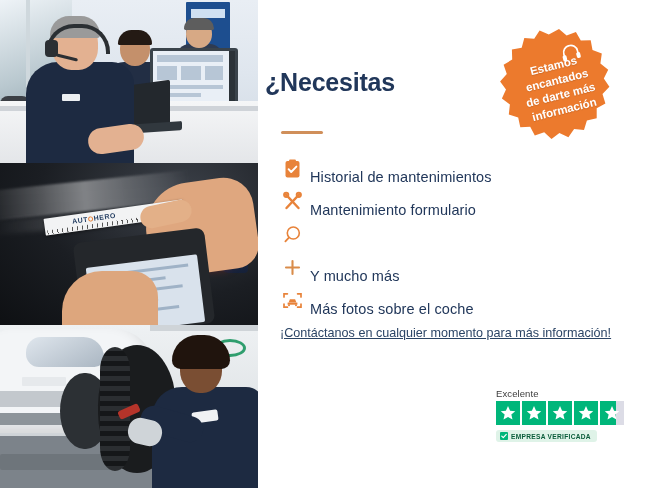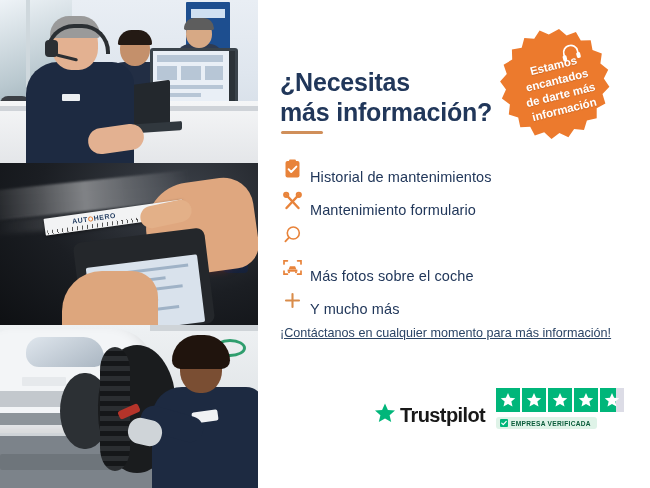--- a/index.html
+++ b/index.html
@@ -111,21 +111,21 @@
   .p3 .mtag{position:absolute;left:46px;top:76px;width:26px;height:11px;background:#f0f2f4;border-radius:2px;transform:rotate(-8deg);}
   .p3 .marm{position:absolute;left:-6px;top:76px;width:64px;height:26px;background:#1d2a41;border-radius:14px;transform:rotate(16deg);}
   .p3 .glove{position:absolute;left:-18px;top:84px;width:34px;height:26px;background:#cfd4d8;border-radius:12px;transform:rotate(14deg);}
   .p3 .tool{position:absolute;left:-28px;top:72px;width:22px;height:9px;background:#b5342a;border-radius:3px;transform:rotate(-24deg);}
   .p3 .shelf{position:absolute;left:150px;top:0;width:108px;height:6px;background:#cfd4d8;}
   .p3 .hose{position:absolute;left:214px;top:14px;width:26px;height:12px;border:3px solid #2f9e6e;border-radius:50%;}
 
   
   .content{position:relative;flex:1;height:488px;background:#ffffff;padding:0;}
 
-  .title{position:absolute;left:22px;top:50px;width:250px;
+  .title{position:absolute;left:7px;top:50px;width:250px;
      font-size:25px;line-height:1.2;font-weight:bold;color:#21375a;letter-spacing:-.2px;}
   .rule{position:absolute;left:23px;top:131px;width:42px;height:3px;background:#d08f5a;border-radius:2px;}
 
   
   .badge{position:absolute;left:240px;top:27px;width:122px;height:122px;}
   .badge svg{position:absolute;inset:0;}
   .badge .btext{position:absolute;left:0;top:0;width:122px;height:122px;
      display:flex;flex-direction:column;align-items:center;justify-content:center;
      transform:rotate(-14deg);}
   .badge .btext span{display:block;color:#fff;font-weight:bold;font-size:11.5px;line-height:1.32;text-align:center;
@@ -259,21 +259,20 @@
         <div class="mhair"></div>
       </div>
     </div>
 
   </div>
 
   <div class="content">
 
     <h1 class="title">
       <span>¿Necesitas</span><br>
-      <span>más información?</span>
     </h1>
     <div class="rule"></div>
 
     <div class="badge">
       <svg viewBox="0 0 122 122" width="122" height="122" aria-hidden="true">
         <path fill="#ec7a2d" d="M61 2
           l7.6 6.5 9.3-3.6 4.9 8.7 9.9-0.3 1.8 9.8 9.3 3.5-1.4 9.9 7.8 6.2-4.4 8.9 5.6 8.2-6.9 7.2 2.9 9.5-8.7 4.8 0 10-9.8 2.1-2.9 9.6-9.9-1-5.7 8.2-9-4.3-7.9 6.1-7.3-6.7-9.4 3.2-4.6-8.8-9.9 0.6-2.1-9.7-9.4-3.2 1.1-9.9-8-5.9 4.1-9.1-5.9-8 6.7-7.4-3.2-9.4 8.6-5.1-0.3-10 9.8-1.8 2.6-9.7 9.9 0.7 5.4-8.4 9.2 4.1z"></path>
       </svg>
       <span class="hs">
         <svg width="20" height="16" viewBox="0 0 20 16" aria-hidden="true">
@@ -321,65 +320,58 @@
         <span class="fico">
           <svg width="19" height="19" viewBox="0 0 19 19" aria-hidden="true">
             <circle cx="10.3" cy="8" r="6" fill="none" stroke="#e8833a" stroke-width="1.6"></circle>
             <path d="M5.9 12.6 L2.4 16.4" stroke="#e8833a" stroke-width="1.8" stroke-linecap="round"></path>
           </svg>
         </span>
       </div>
 
       <div class="frow">
         <span class="fico">
+          <svg width="19" height="19" viewBox="0 0 19 19" aria-hidden="true">
+            <g stroke="#d98c4a" stroke-width="2.1" stroke-linecap="round">
+              <path d="M9.5 3v13"></path>
+                <path d="M3 9.5h13"></path>
+            </g>
+          </svg>
+        </span>
+        <span class="flabel">Y mucho más</span>
+      </div>
+
+      <div class="frow">
+        <span class="fico">
           <svg width="21" height="19" viewBox="0 0 21 19" aria-hidden="true">
             <g stroke="#e8833a" stroke-width="1.7" fill="none" stroke-linecap="round">
               <path d="M2 6V2.8h3.4"></path>
                 <path d="M19 6V2.8h-3.4"></path>
               <path d="M2 13v3.2h3.4"></path>
                 <path d="M19 13v3.2h-3.4"></path>
             </g>
             <path d="M5.6 11.6h9.8v2.1H5.6z" fill="#e8833a"></path>
             <path d="M6.6 11.4l1.3-3.1h5.2l1.3 3.1z" fill="#e8833a"></path>
             <circle cx="7" cy="14.3" r="1" fill="#e8833a"></circle>
             <circle cx="14" cy="14.3" r="1" fill="#e8833a"></circle>
           </svg>
         </span>
         <span class="flabel">Más fotos sobre el coche</span>
       </div>
 
-      <div class="frow">
-        <span class="fico">
-          <svg width="19" height="19" viewBox="0 0 19 19" aria-hidden="true">
-            <g stroke="#d98c4a" stroke-width="2.1" stroke-linecap="round">
-              <path d="M9.5 3v13"></path>
-                <path d="M3 9.5h13"></path>
-            </g>
-          </svg>
-        </span>
-        <span class="flabel">Y mucho más</span>
-      </div>
-
     </div>
 
     <div class="para">
       <div>¡Contáctanos en cualquier momento para más información!</div>
     </div>
 
     <div class="tp">
-      <div class="tp-logo">
-        <span>
-          <svg width="22" height="22" viewBox="0 0 22 22" aria-hidden="true">
-            <path fill="#00b67a" d="M11 1.4l2.9 6.5 7.1.6-5.4 4.7 1.6 6.9L11 16.4 4.8 20.1l1.6-6.9L1 8.5l7.1-.6z"></path>
-          </svg>
-        </span>
-        <span class="name">Trustpilot</span>
-      </div>
 
       <div class="tp-right">
+        <div class="tp-excelente">Excelente</div>
         <div class="stars">
           <span class="star">
               <svg width="16" height="16" viewBox="0 0 22 22" aria-hidden="true">
                 <path fill="#ffffff" d="M11 1.4l2.9 6.5 7.1.6-5.4 4.7 1.6 6.9L11 16.4 4.8 20.1l1.6-6.9L1 8.5l7.1-.6z"></path>
               </svg>
             </span>
           <span class="star">
               <svg width="16" height="16" viewBox="0 0 22 22" aria-hidden="true">
                 <path fill="#ffffff" d="M11 1.4l2.9 6.5 7.1.6-5.4 4.7 1.6 6.9L11 16.4 4.8 20.1l1.6-6.9L1 8.5l7.1-.6z"></path>
               </svg>

